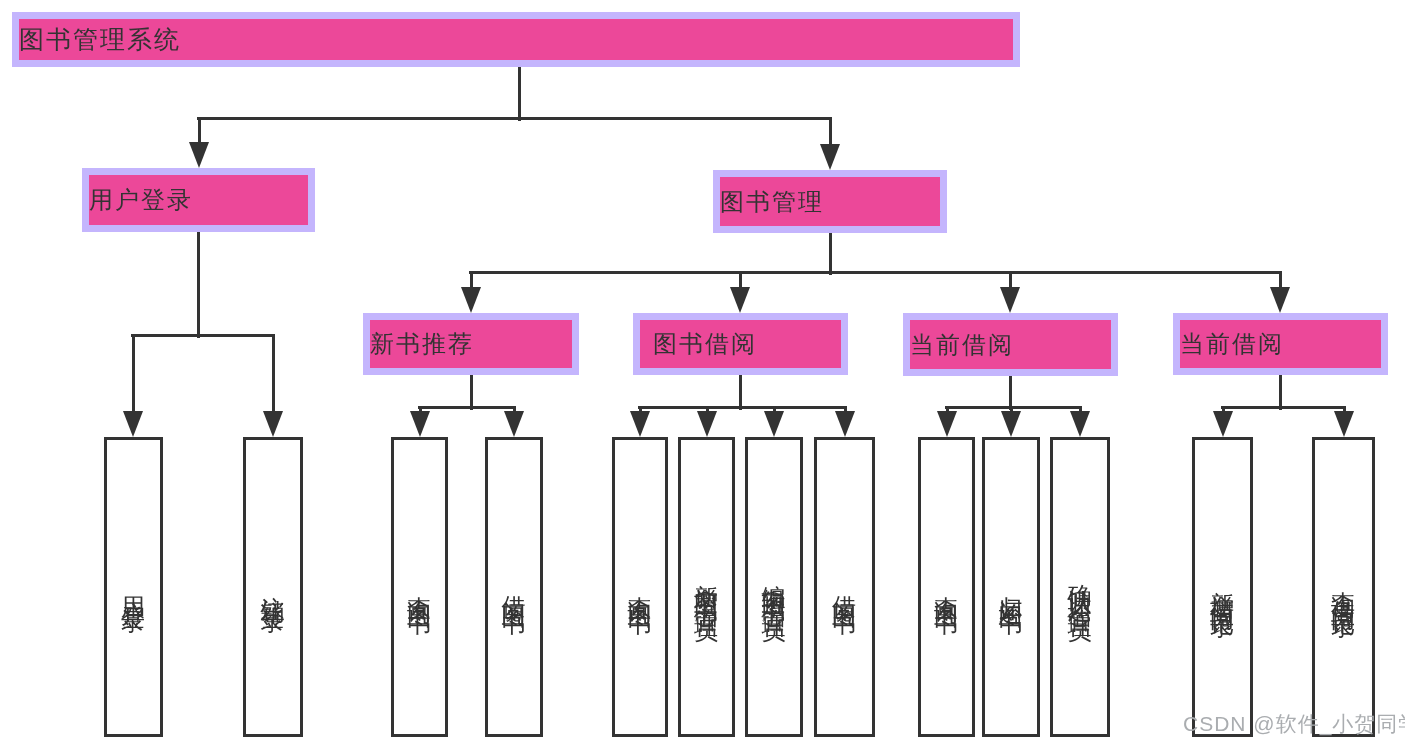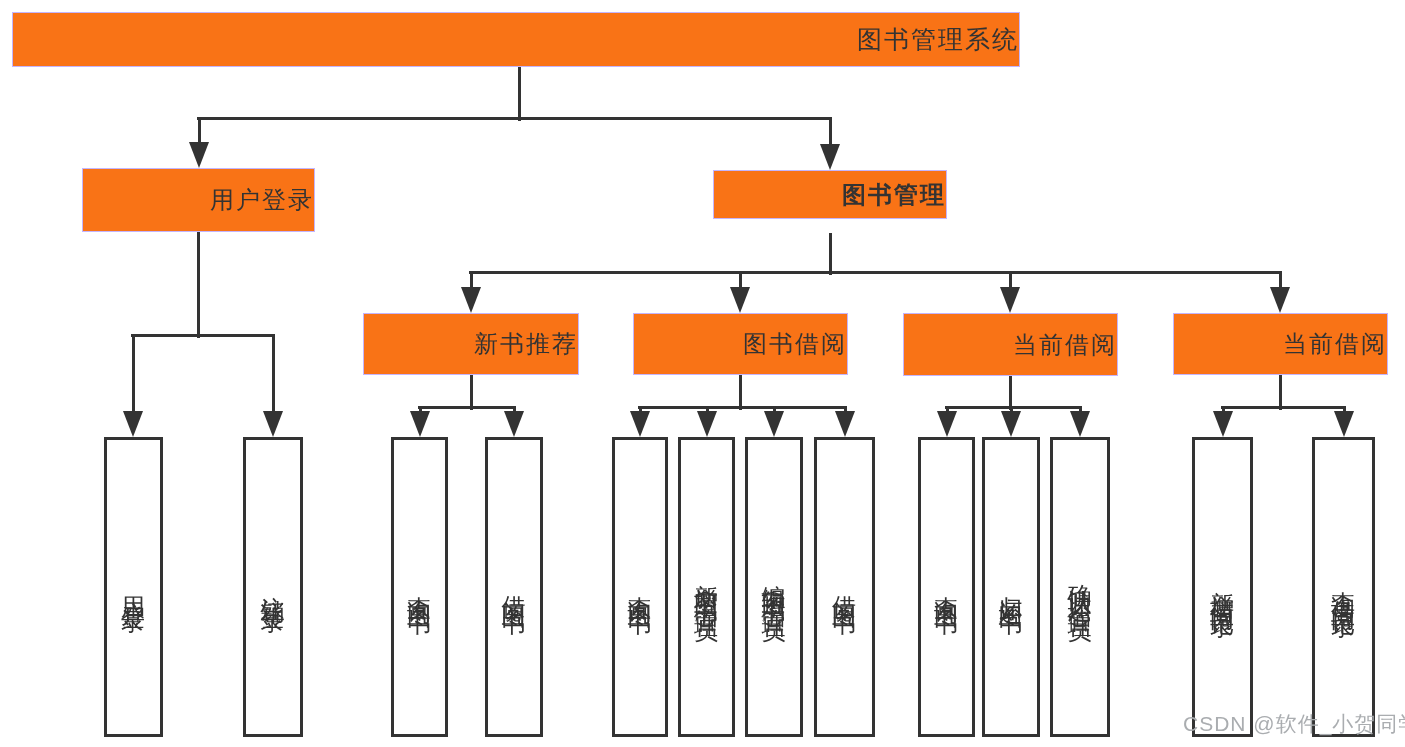--- a/index.html
+++ b/index.html
@@ -2,43 +2,43 @@
 <html lang="zh"><head>
 <meta charset="utf-8">
 <style>
   html,body{margin:0;padding:0;background:#fff;}
   #stage{
     position:relative;width:1405px;height:747px;background:#ffffff;
     font-family:"Liberation Sans",sans-serif;overflow:hidden;
   }
   
   .hbox{
-    position:absolute;box-sizing:border-box;border:1px solid #c4b5fd;background:#f97316;
-    display:flex;align-items:center;justify-content:flex-end;
+    position:absolute;box-sizing:border-box;border:7px solid #c4b5fd;background:#ec4899;
+    display:flex;align-items:center;justify-content:flex-start;
     font-size:24px;color:#333;letter-spacing:2px;z-index:2;white-space:nowrap;
   }
   .vbox{
     position:absolute;box-sizing:border-box;border:3px solid #333;background:#fff;
     display:flex;align-items:center;justify-content:center;z-index:2;
   }
   .vbox span{
     writing-mode:vertical-rl;text-orientation:mixed;
     font-size:24px;color:#333;letter-spacing:5px;line-height:1.05;
   }
   
   .vline,.hline{position:absolute;background:#333;z-index:1;}
   .ahead{
     position:absolute;width:0;height:0;z-index:1;
     border-left:10px solid transparent;border-right:10px solid transparent;
     border-top:26px solid #333;
   }
   
   #n-root   {left:12px;  top:12px;  width:1008px;height:55px;font-size:25px;}
   #n-login  {left:82px;  top:168px; width:233px; height:64px;}
-  #n-mgmt   {left:713px; top:170px; width:234px; height:49px;font-weight:bold;}
+  #n-mgmt   {left:713px; top:170px; width:234px; height:63px;}
   #n-rec    {left:363px; top:313px; width:216px; height:62px;}
   #n-bb     {left:633px; top:313px; width:215px; height:62px;padding-left:13px;}
   #n-cb     {left:903px; top:313px; width:215px; height:63px;}
   #n-br     {left:1173px;top:313px; width:215px; height:62px;}
   .leaf{top:437px;height:300px;}
   #l-login  {left:104px; width:59px;}
   #l-logout {left:243px; width:60px;}
   #l-rec-q  {left:391px; width:57px;}
   #l-rec-b  {left:485px; width:58px;}
   #l-bb-q   {left:612px; width:56px;}

